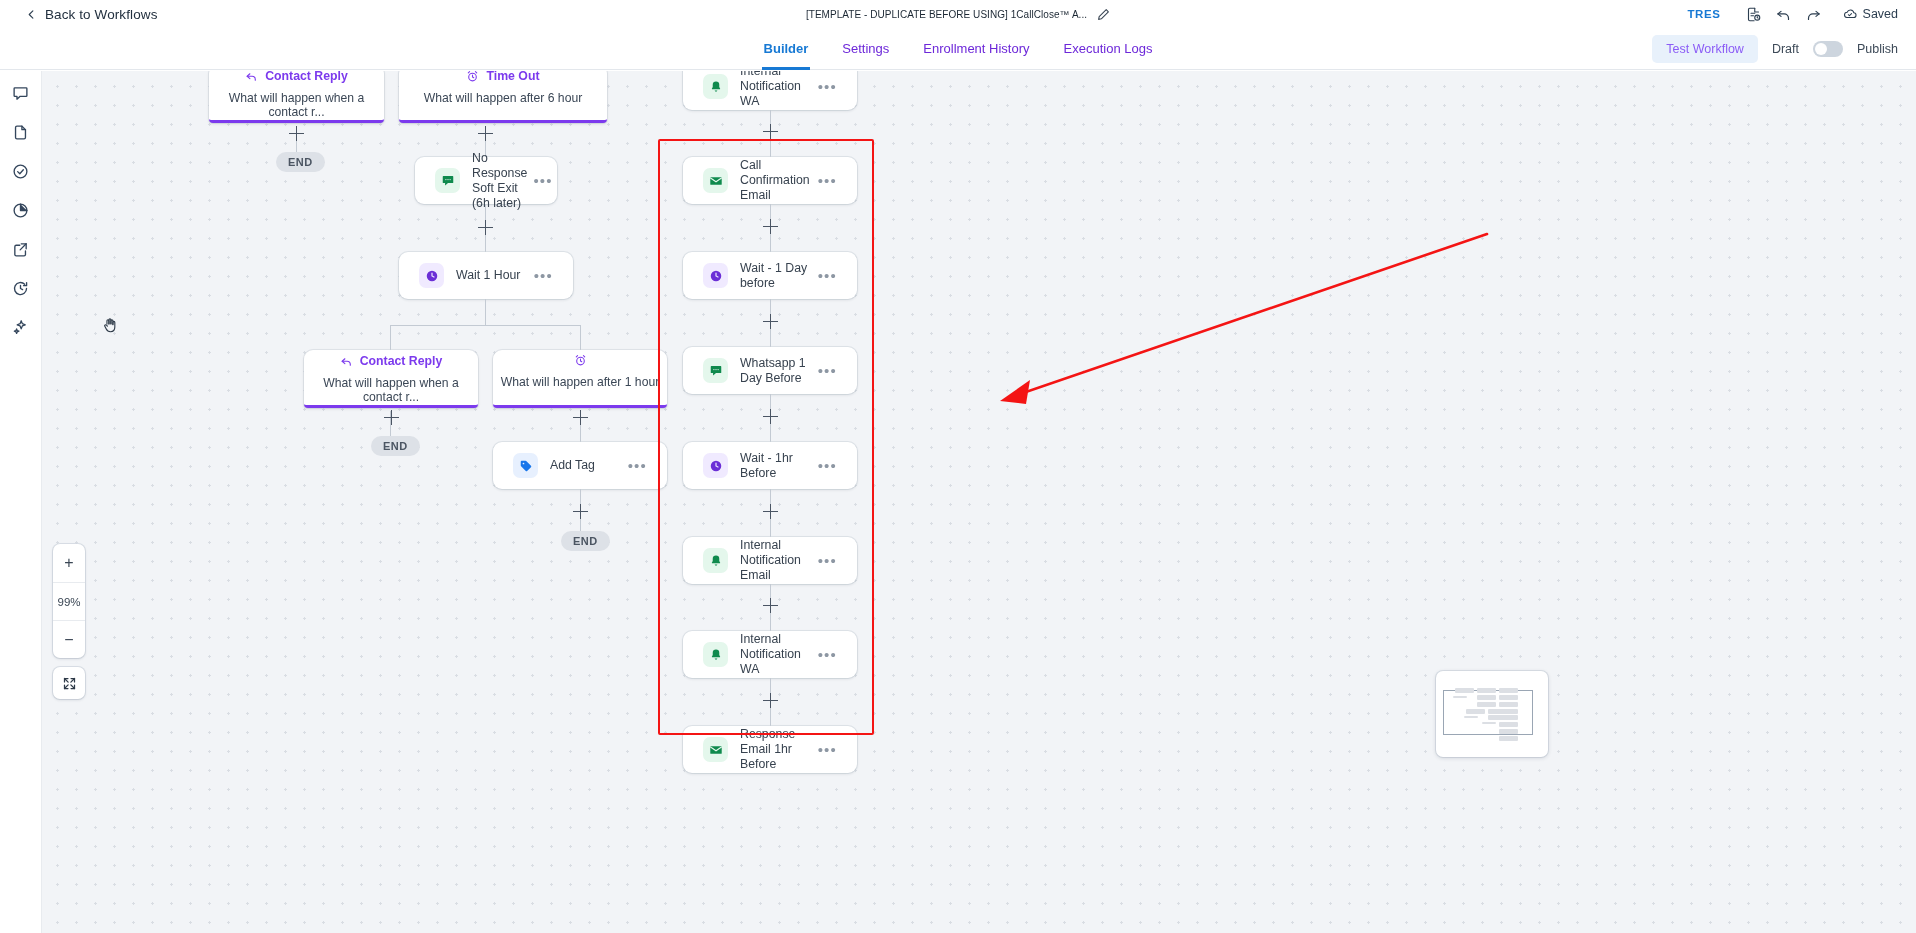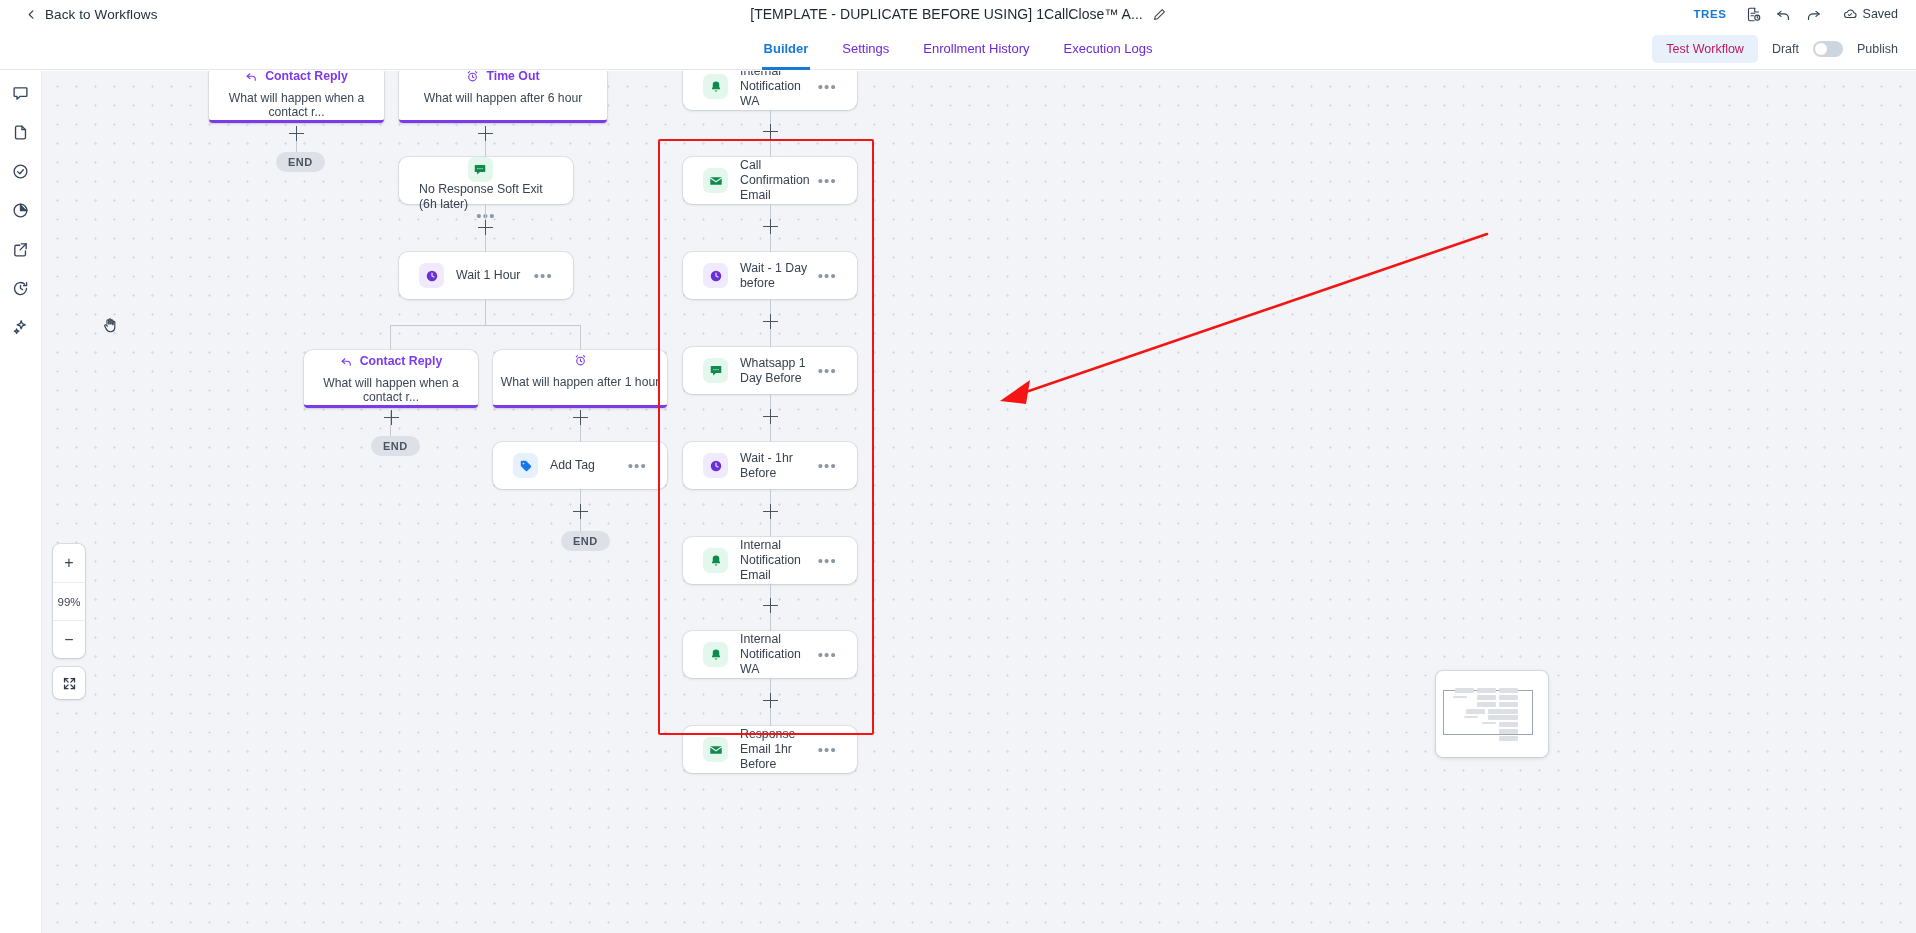--- a/index.html
+++ b/index.html
@@ -22,30 +22,30 @@
     margin-left: 26px; cursor: pointer;
   }
   .back-chevron { width: 11px; height: 11px; color: #2c3e50; display:block; }
   .back-label { font-size: 13.5px; color: #22303f; letter-spacing: .1px; }
 
   .title-wrap {
     position: absolute; left: 0; right: 0; top: 0; height: 28px;
     display: flex; align-items: center; justify-content: center;
     gap: 10px; pointer-events: none;
   }
-  .wf-title { font-size: 14px; color: #1b2733; letter-spacing: .05px; }
+  .wf-title { font-size: 10px; color: #1b2733; letter-spacing: .05px; }
   .pencil-icon { width: 13px; height: 13px; color: #3a4654; pointer-events: auto; cursor: pointer; }
 
   .topbar-right {
     position: absolute; right: 18px; top: 0; height: 28px;
     display: flex; align-items: center; gap: 0px;
   }
   .tres-badge {
     font-size: 11.5px; font-weight: bold; color: #1779d4;
-    letter-spacing: .6px; margin-right: 12px;
+    letter-spacing: .6px; margin-right: 18px;
   }
   .icon-btn {
     width: 30px; height: 28px;
     display: flex; align-items: center; justify-content: center;
     cursor: pointer; color: #2c3e50; background: #fff;
   }
   .icon-btn svg { width: 15px; height: 15px; }
   .saved-chip {
     display: flex; align-items: center; gap: 6px;
     margin-left: 14px; color: #2c3e50; font-size: 12.5px; cursor: pointer;
@@ -72,21 +72,21 @@
   .tab.active { color: #1779d4; font-weight: bold; }
   .tab.active::after {
     content: ""; position: absolute; left: -2px; right: -2px; bottom: 0;
     height: 2.5px; background: #1779d4;
   }
   .tabbar-right {
     position: absolute; right: 18px;
     display: flex; align-items: center; gap: 14px;
   }
   .test-wf-btn {
-    background: #e8f1fb; color: #be185d; font-size: 12.5px;
+    background: #e8f1fb; color: #8b5cf6; font-size: 12.5px;
     padding: 7px 14px; border-radius: 5px; cursor: pointer;
   }
   .draft-label { font-size: 12.5px; color: #3d4a58; }
   .toggle {
     width: 30px; height: 16px; border-radius: 9px;
     background: #cdd5de; position: relative; cursor: pointer;
   }
   .toggle .knob {
     position: absolute; top: 2px; left: 2px;
     width: 12px; height: 12px; border-radius: 50%; background: #fff;
@@ -375,21 +375,21 @@
 
   <div class="vline" style="left:254px; top:55px; height:22px;"></div>
   <div class="plus" style="left:247px; top:55px;"></div>
   <div class="vline" style="left:254px; top:70px; height:18px;"></div>
   <div class="end-pill" style="left:234px; top:81px;">END</div>
 
   <div class="vline" style="left:443px; top:55px; height:22px;"></div>
   <div class="plus" style="left:436px; top:55px;"></div>
   <div class="vline" style="left:443px; top:70px; height:18px;"></div>
 
-  <div class="node" style="left:357px; top:86px; width:174px; height:47px;flex-direction:column;">
+  <div class="node" style="left:373px; top:86px; width:142px; height:47px;">
     <div class="node-ico ico-green">
       <svg viewBox="0 0 24 24" fill="currentColor">
           <path d="M4 3.5h16a1 1 0 0 1 1 1v10a1 1 0 0 1-1 1h-8l-5 4v-4H4a1 1 0 0 1-1-1v-10a1 1 0 0 1 1-1z"></path>
           <circle cx="8.4" cy="9.5" r="1.1" fill="#e4f7ec"></circle>
           <circle cx="12" cy="9.5" r="1.1" fill="#e4f7ec"></circle>
           <circle cx="15.6" cy="9.5" r="1.1" fill="#e4f7ec"></circle>
         </svg>
     </div>
     <div class="node-label">No Response Soft Exit (6h later)</div>
     <div class="node-dots">•••</div>

